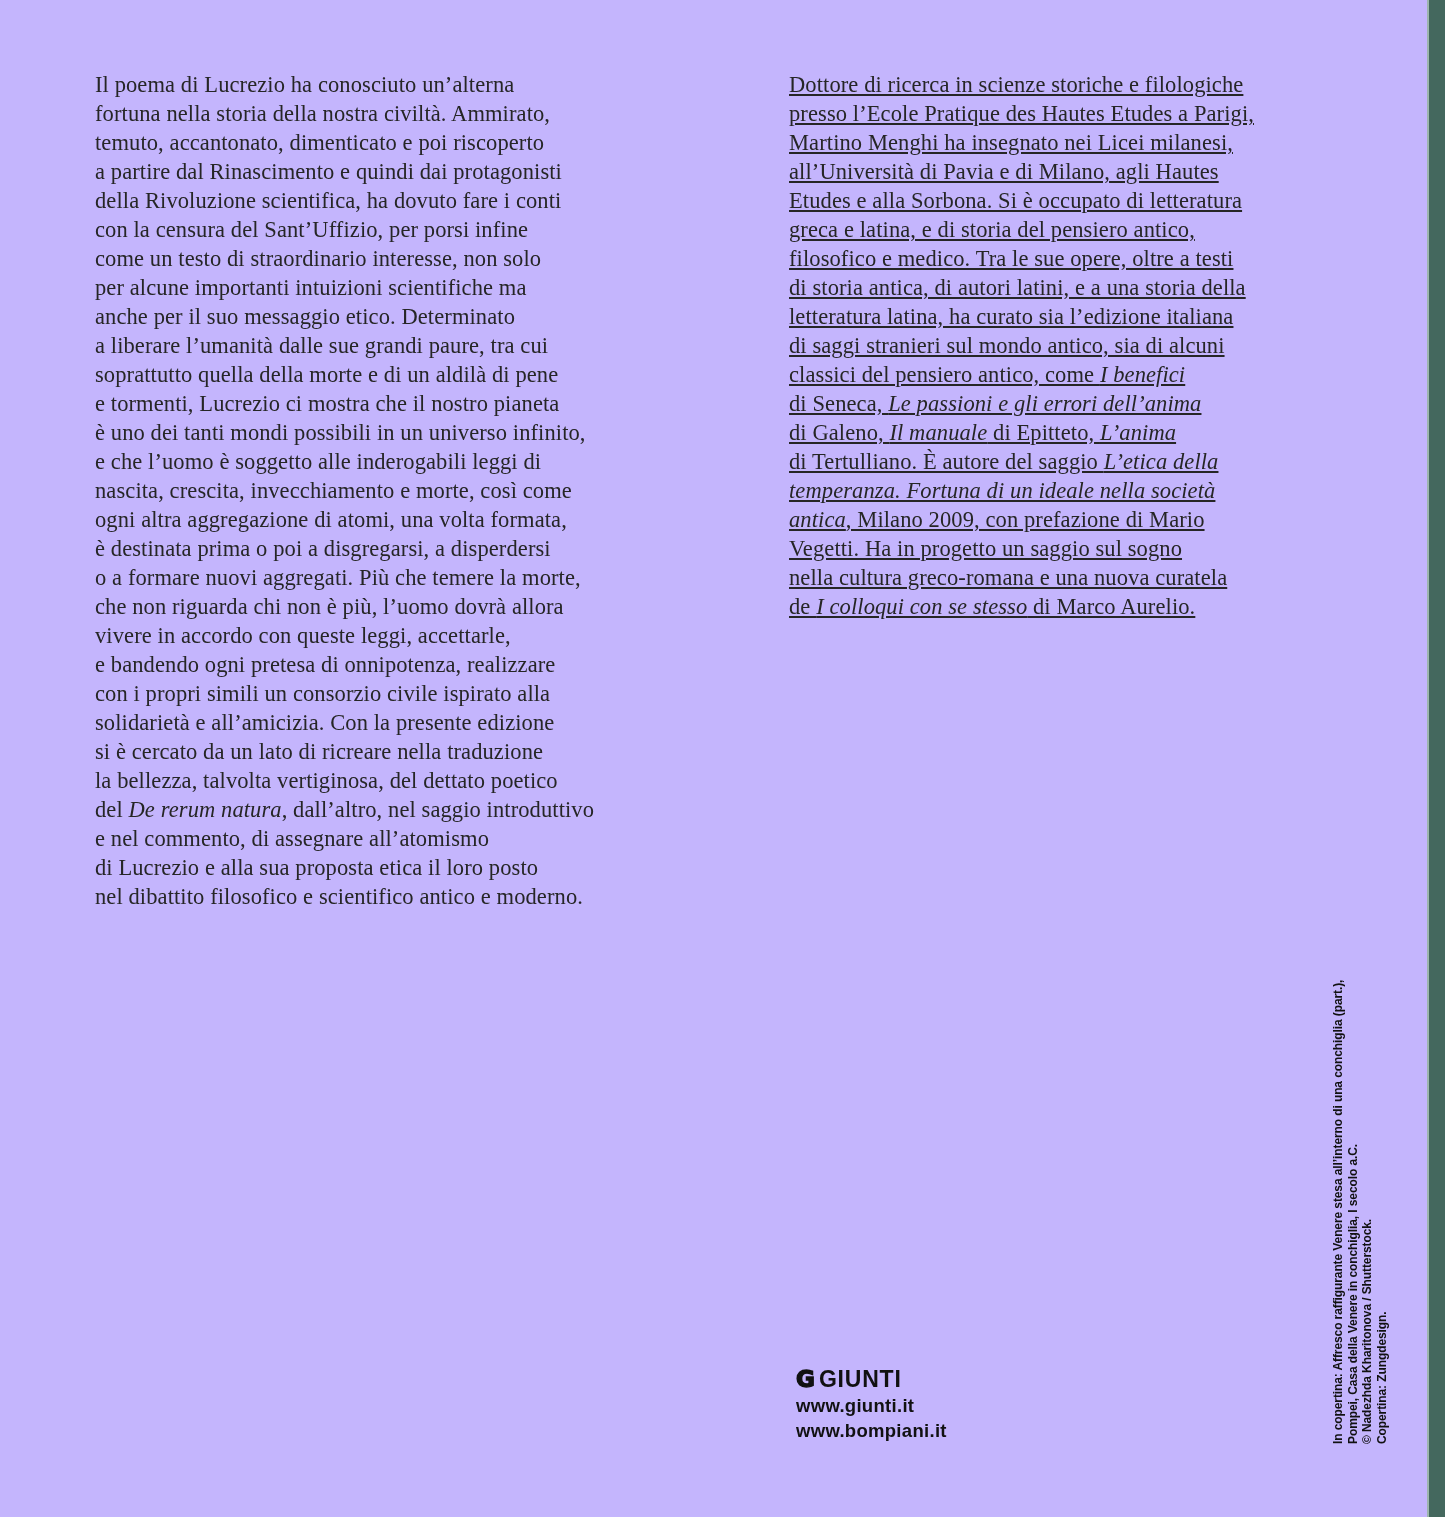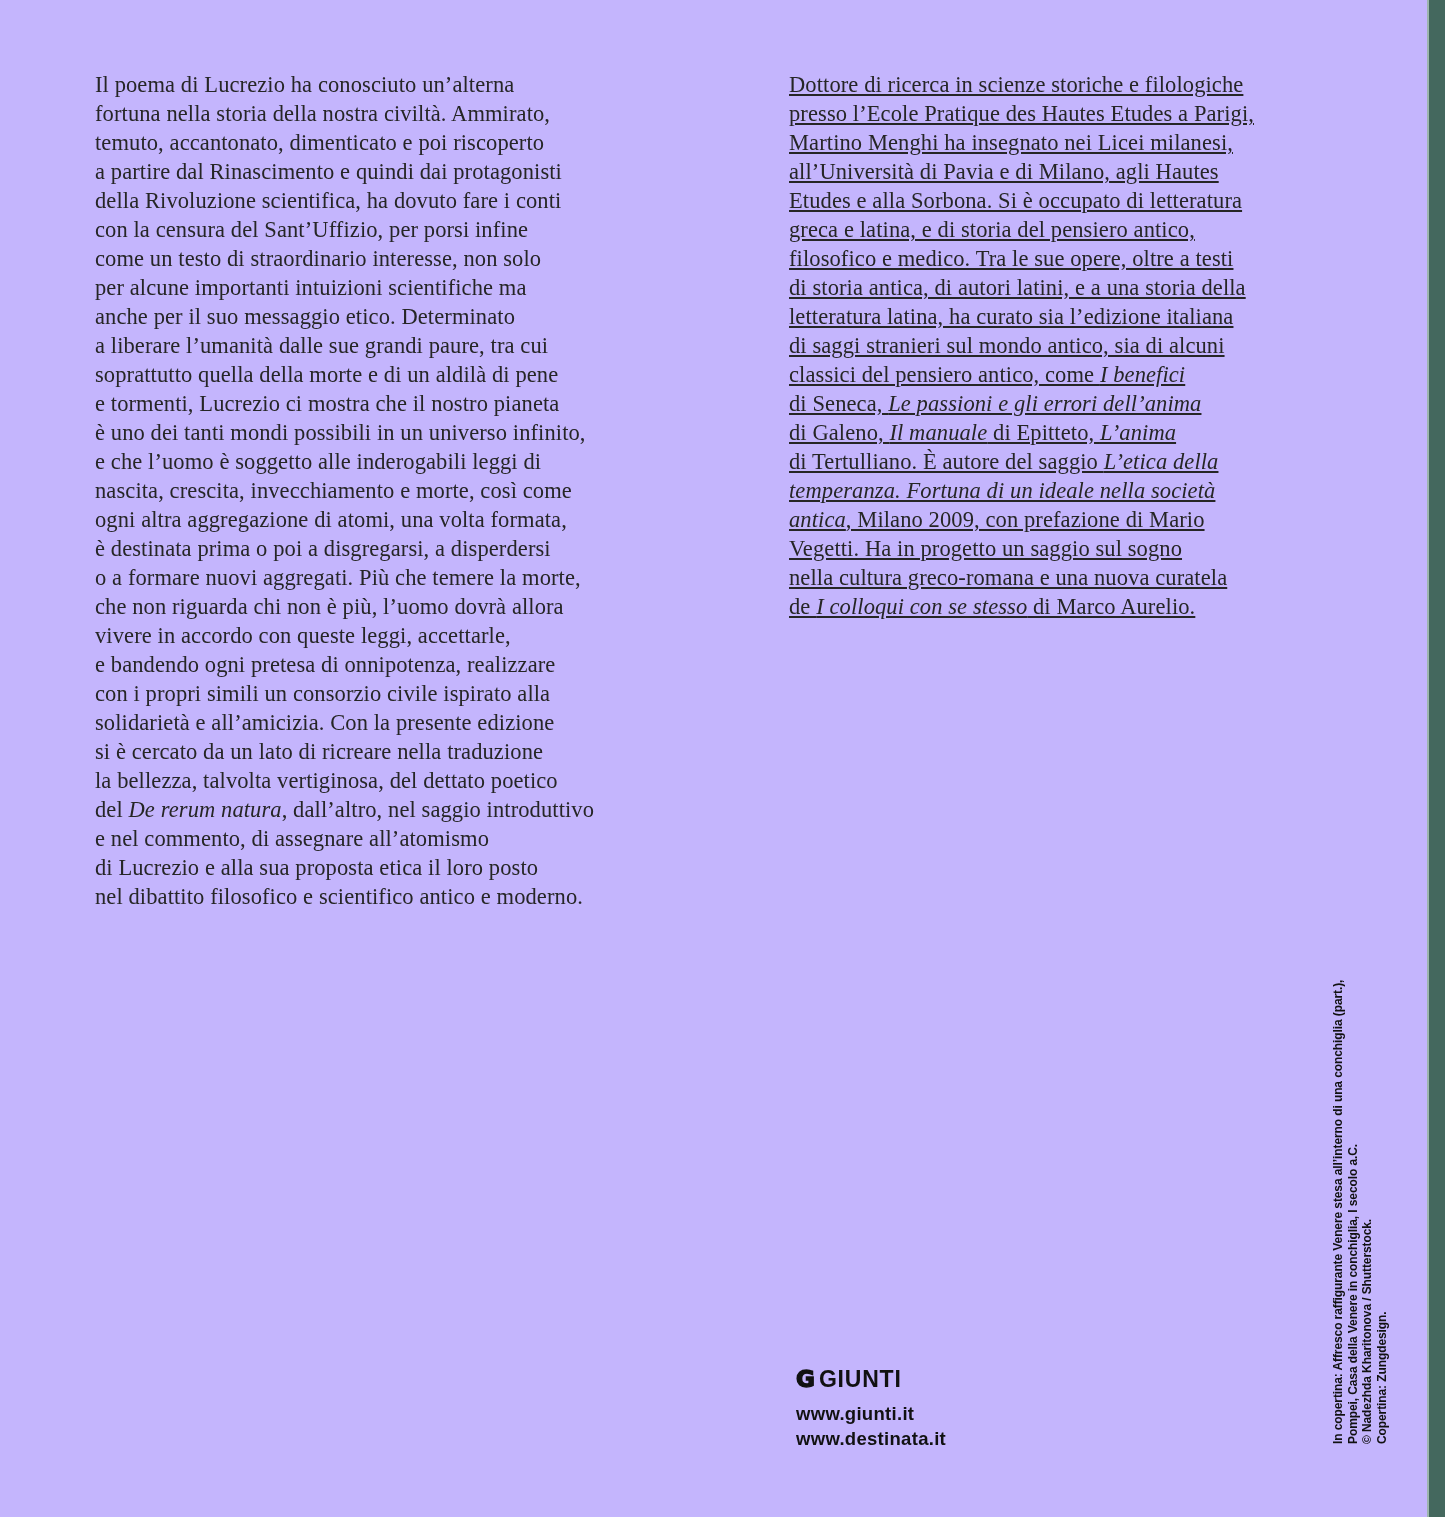--- a/index.html
+++ b/index.html
@@ -65,21 +65,21 @@
     color: #111111;
   }
   .logo-text {
     font-family: "Liberation Sans", sans-serif;
     font-weight: bold;
     font-size: 23px;
     letter-spacing: 0.8px;
     color: #111111;
   }
   .urls {
-    margin-top: 11px;
+    margin-top: 3px;
     font-family: "Liberation Sans", sans-serif;
     font-weight: bold;
     font-size: 18.5px;
     line-height: 25px;
     letter-spacing: 0.3px;
     color: #111111;
   }
 
   .spine-strip {
     position: absolute;
@@ -101,19 +101,19 @@
 
   <div class="credits"><span><span>In copertina: Affresco raffigurante Venere stesa all’interno di una conchiglia (part.),</span></span><br><span><span>Pompei, Casa della Venere in conchiglia, I secolo a.C.</span></span><br><span><span>© Nadezhda Kharitonova / Shutterstock.</span></span><br><span><span>Copertina: Zungdesign.</span></span></div>
 
   <div class="publisher">
     <div class="logo-row">
       <span class="logo-mark">G</span>
       <span class="logo-text">GIUNTI</span>
     </div>
     <div class="urls">
       <span>www.giunti.it</span><br>
-      <span>www.destinata.it</span>
+      <span>www.bompiani.it</span>
     </div>
   </div>
 
   <div class="spine-strip" style="background: rgb(68, 104, 94); border-left-color: rgb(157, 181, 174);"></div>
 
 </div>
 
 </body></html>

